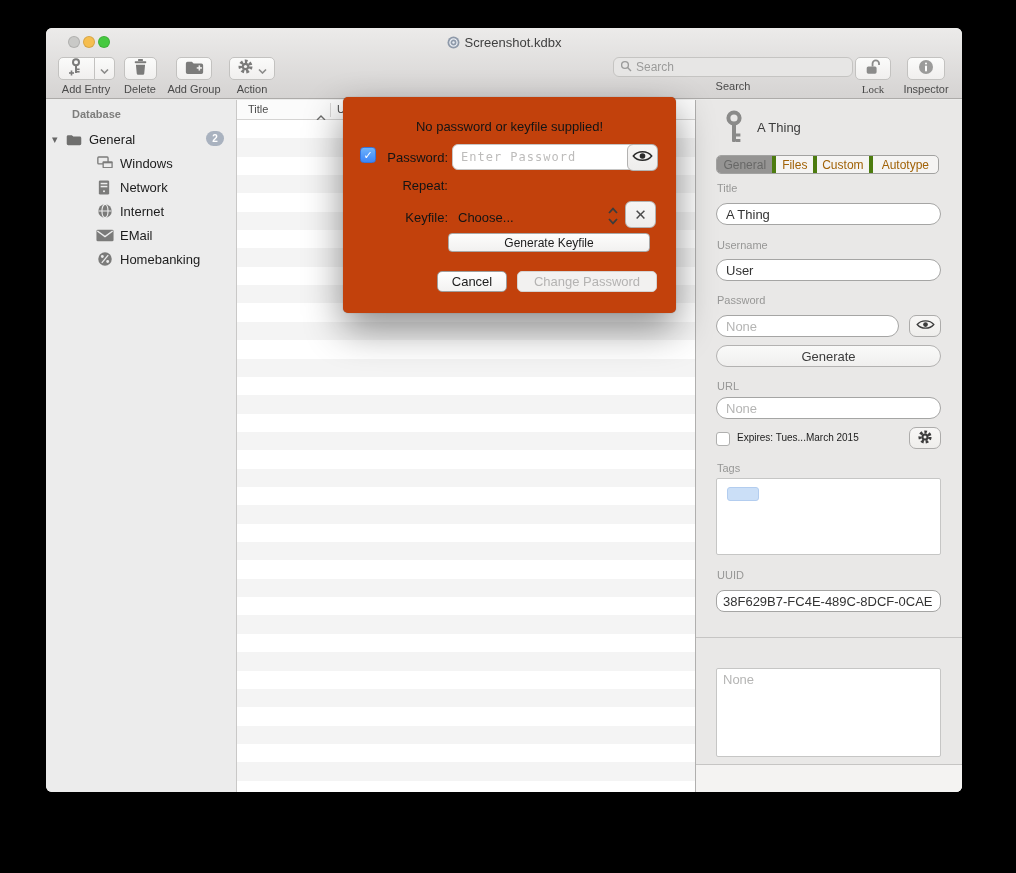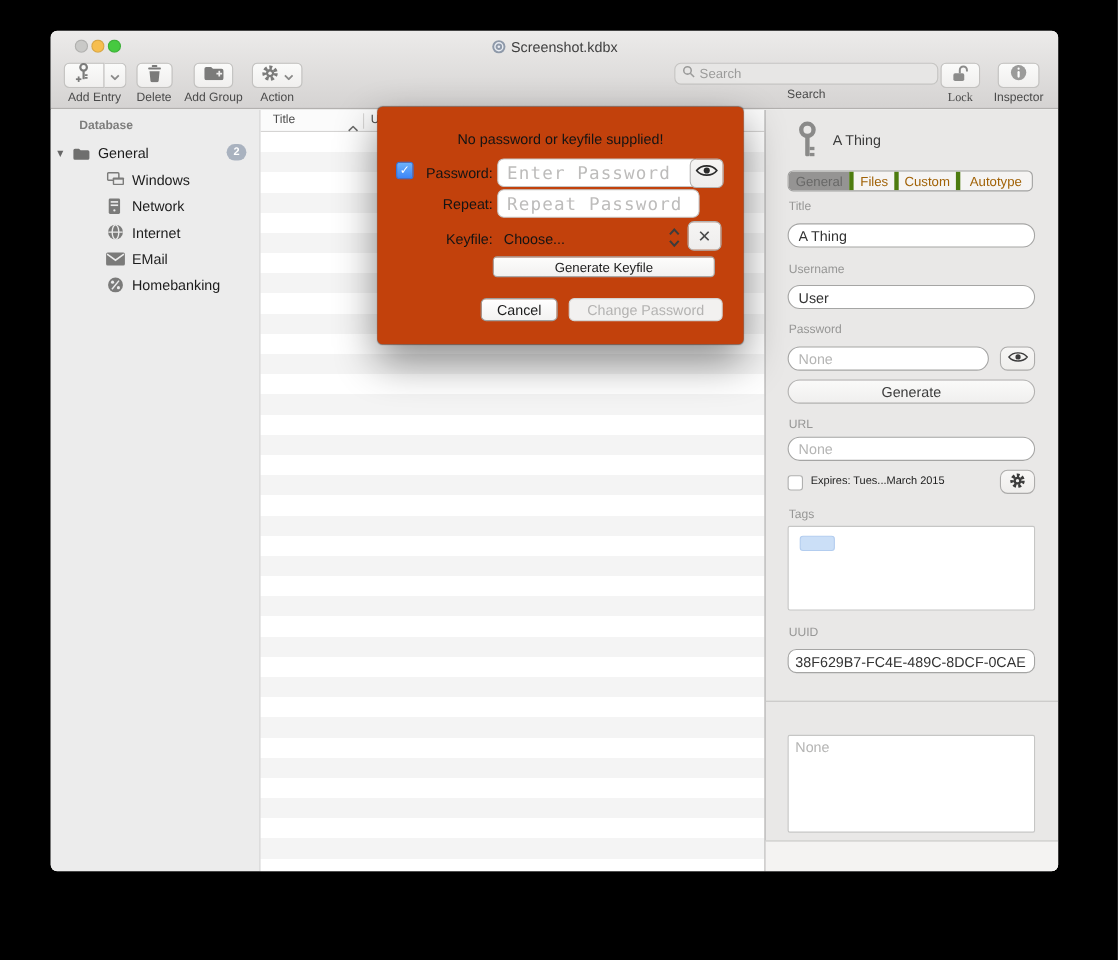--- a/index.html
+++ b/index.html
@@ -81,21 +81,21 @@
   .notes-area { position:absolute; left:20px; top:568px; width:225px; height:89px; background:#fff;
                 border:1px solid #c6c6c5; border-radius:2px; resize:none; outline:none; font-size:13px;
                 color:#333; padding:3px 6px; font-family:"Liberation Sans",sans-serif; }
   .notes-area::placeholder { color:#b5b5b4; }
   
   .dialog { position:absolute; left:297px; top:69px; width:333px; height:216px; background:#c2410c;
             border-radius:5px; box-shadow:0 16px 38px rgba(0,0,0,.45), 0 0 1px rgba(0,0,0,.4); z-index:10; }
   .dlg-msg { position:absolute; top:22px; left:0; right:0; text-align:center; font-size:13px; color:#141414; }
   .dlg-label { position:absolute; font-size:13px; color:#141414; text-align:right; width:88px; left:17px; }
   .dlg-input { position:absolute; left:109px; width:184px; height:26px; background:#fff;
-               border:1px solid #c6c5c4; border-radius:6px; padding:1px 8px; font-size:16px;
+               border:1px solid #c6c5c4; border-radius:6px; padding:1px 8px; font-size:12px;
                font-family:"DejaVu Sans Mono", monospace; letter-spacing:1px; color:#333; outline:none; }
   .dlg-input::placeholder { color:#bdbcbb; }
   .dlg-sqbtn { position:absolute; width:31px; height:27px; background:linear-gradient(#f6f5f4,#eeedec);
                border:1px solid #b3b2b1; border-radius:6px; display:flex; align-items:center; justify-content:center; }
   .checkbox-on { position:absolute; left:17px; top:50px; width:16px; height:16px; border-radius:3.5px;
                  background:linear-gradient(#6db2fb,#3d86f8); border:1px solid #3376e0; color:#fff;
                  font-size:11px; text-align:center; line-height:15px; }
   .dlg-btn { position:absolute; top:174px; height:21px; border-radius:5px; font-size:13px;
              display:flex; align-items:center; justify-content:center; }
   .btn-cancel { left:94px; width:70px; background:linear-gradient(#ffffff,#f3f2f1); border:1px solid #9f9e9d; color:#1c1c1c; }
@@ -398,21 +398,20 @@
     <div class="dlg-sqbtn" style="left:284px; top:47px;">
       <span>
         <svg width="21" height="14" viewBox="0 0 24 16">
             <path d="M1.5 8 C6.5 1.5 17.5 1.5 22.5 8 C17.5 14.5 6.5 14.5 1.5 8 Z" fill="none" stroke="#2b2b2b" stroke-width="1.7"></path>
             <circle cx="12" cy="8" r="3.2" fill="#2b2b2b"></circle>
           </svg>
       </span>
     </div>
 
     <span class="dlg-label" style="top:81px;">Repeat:</span>
-    <input class="dlg-input" style="top: 75px;" placeholder="Repeat Password">
 
     <span class="dlg-label" style="top:113px;">Keyfile:</span>
     <span class="popup-text">Choose...</span>
     <span style="position:absolute; left:263px; top:108px;">
       <svg width="14" height="22" viewBox="0 0 14 22">
           <path d="M3 8 L7 3.6 L11 8" fill="none" stroke="#3c3c3c" stroke-width="1.8"></path>
           <path d="M3 14 L7 18.4 L11 14" fill="none" stroke="#3c3c3c" stroke-width="1.8"></path>
         </svg>
     </span>
     <div class="dlg-sqbtn" style="left:282px; top:104px;">

